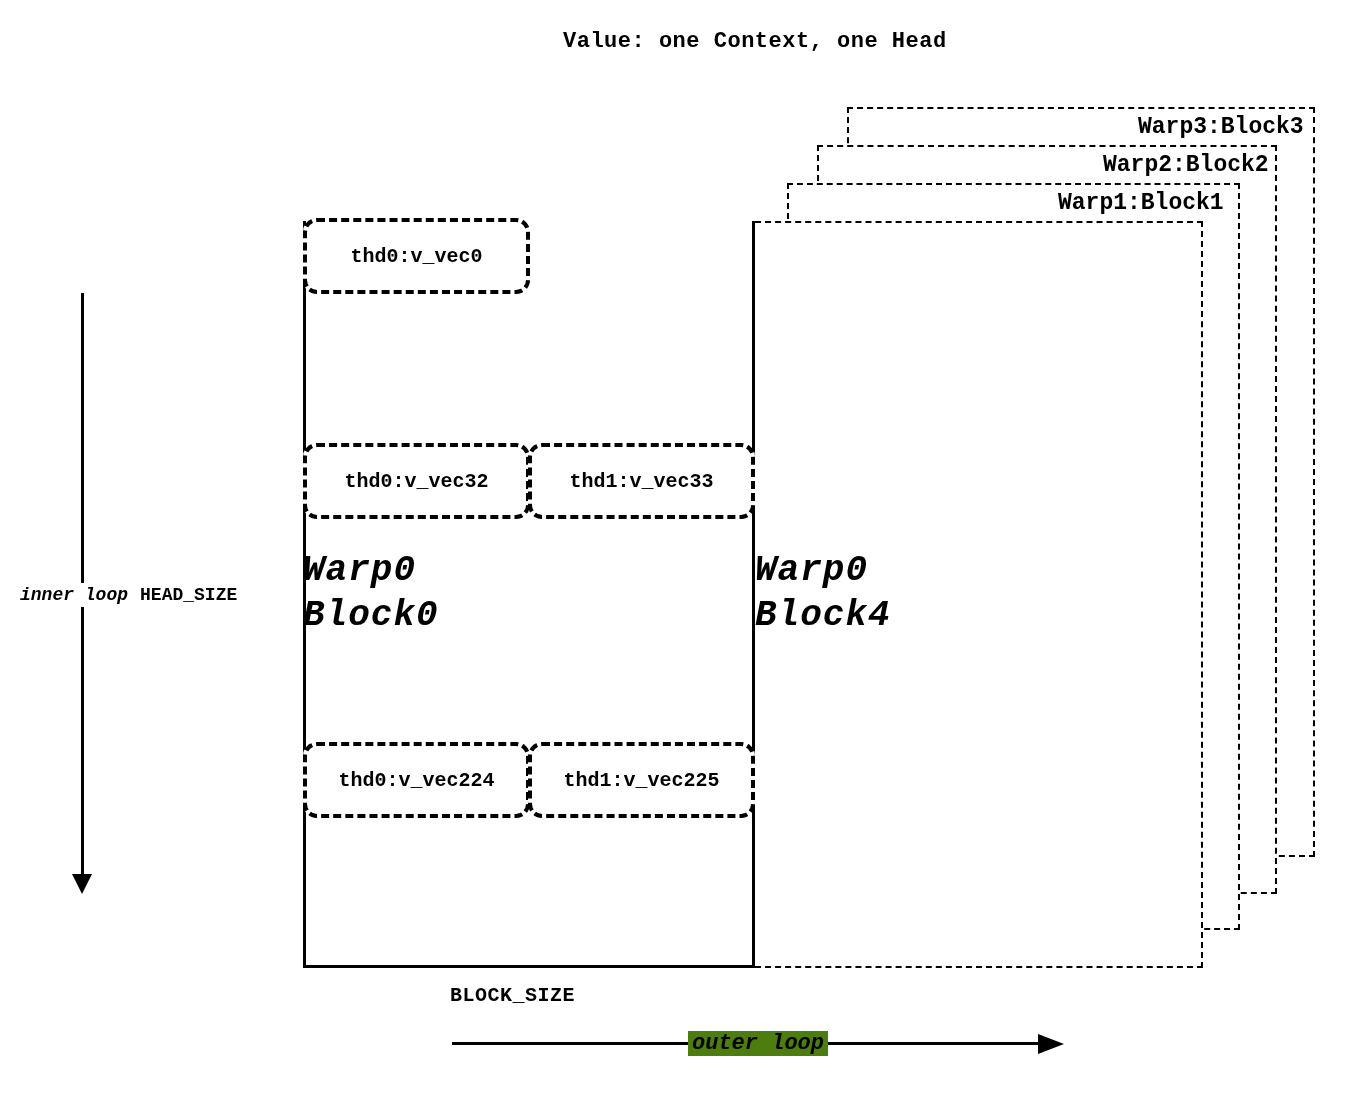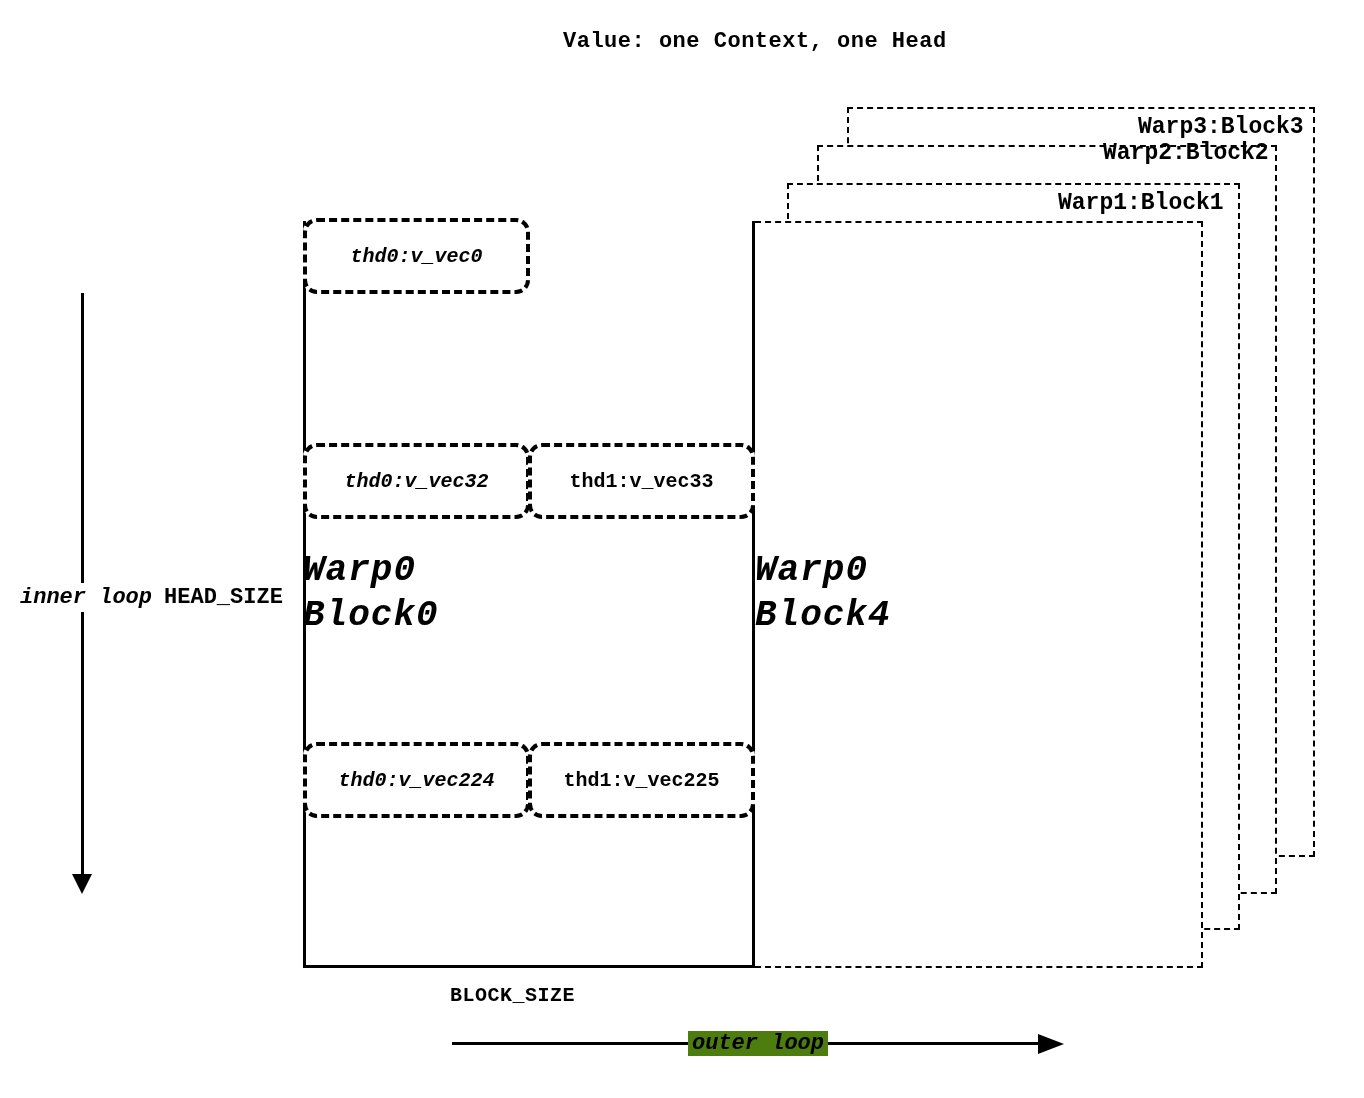--- a/index.html
+++ b/index.html
@@ -35,21 +35,21 @@
   }
   .stack-box.warp3 { left: 847px; top: 107px; width: 468px; height: 750px; }
   .stack-box.warp2 { left: 817px; top: 145px; width: 460px; height: 749px; }
   .stack-box.warp1 { left: 787px; top: 183px; width: 453px; height: 747px; }
 
   .stack-label {
     font-size: 23px;
     white-space: nowrap;
   }
   .stack-label.warp3 { left: 1138px; top: 114px; }
-  .stack-label.warp2 { left: 1103px; top: 140px; }
+  .stack-label.warp2 { left: 1103px; top: 152px; }
   .stack-label.warp1 { left: 1058px; top: 190px; }
 
   
   .block4-box {
     left: 755px; top: 221px; width: 448px; height: 747px;
     background: #ffffff;
     border: 2px dashed #000000;
     border-left: none;
     box-sizing: border-box;
   }
@@ -81,42 +81,42 @@
     background: #ffffff;
     border: 4px dashed #000000;
     border-radius: 14px;
     box-sizing: border-box;
     display: flex;
     align-items: center;
     justify-content: center;
     font-size: 20px;
     white-space: nowrap;
   }
-  .col-a { left: 303px; font-style: italic; }
+  .col-a { left: 303px; }
   .col-b { left: 528px; }
   .row-0 { top: 218px; }
   .row-1 { top: 443px; }
   .row-2 { top: 742px; justify-content: center; }
 
   
   .inner-arrow-line {
     left: 81px; top: 293px;
     width: 3px; height: 583px;
     background: #000000;
   }
   .inner-arrow-head {
     left: 72px; top: 874px;
     width: 0; height: 0;
     border-left: 10px solid transparent;
     border-right: 10px solid transparent;
     border-top: 20px solid #000000;
   }
   .inner-label {
     left: 20px; top: 583px;
-    font-size: 22px;
+    font-size: 18px;
     background: #ffffff;
     padding: 2px 0;
     white-space: nowrap;
   }
   .inner-label .it { font-style: italic; margin-right: 12px; }
 
   
   .block-size-label {
     left: 450px; top: 984px;
     font-size: 20px;

